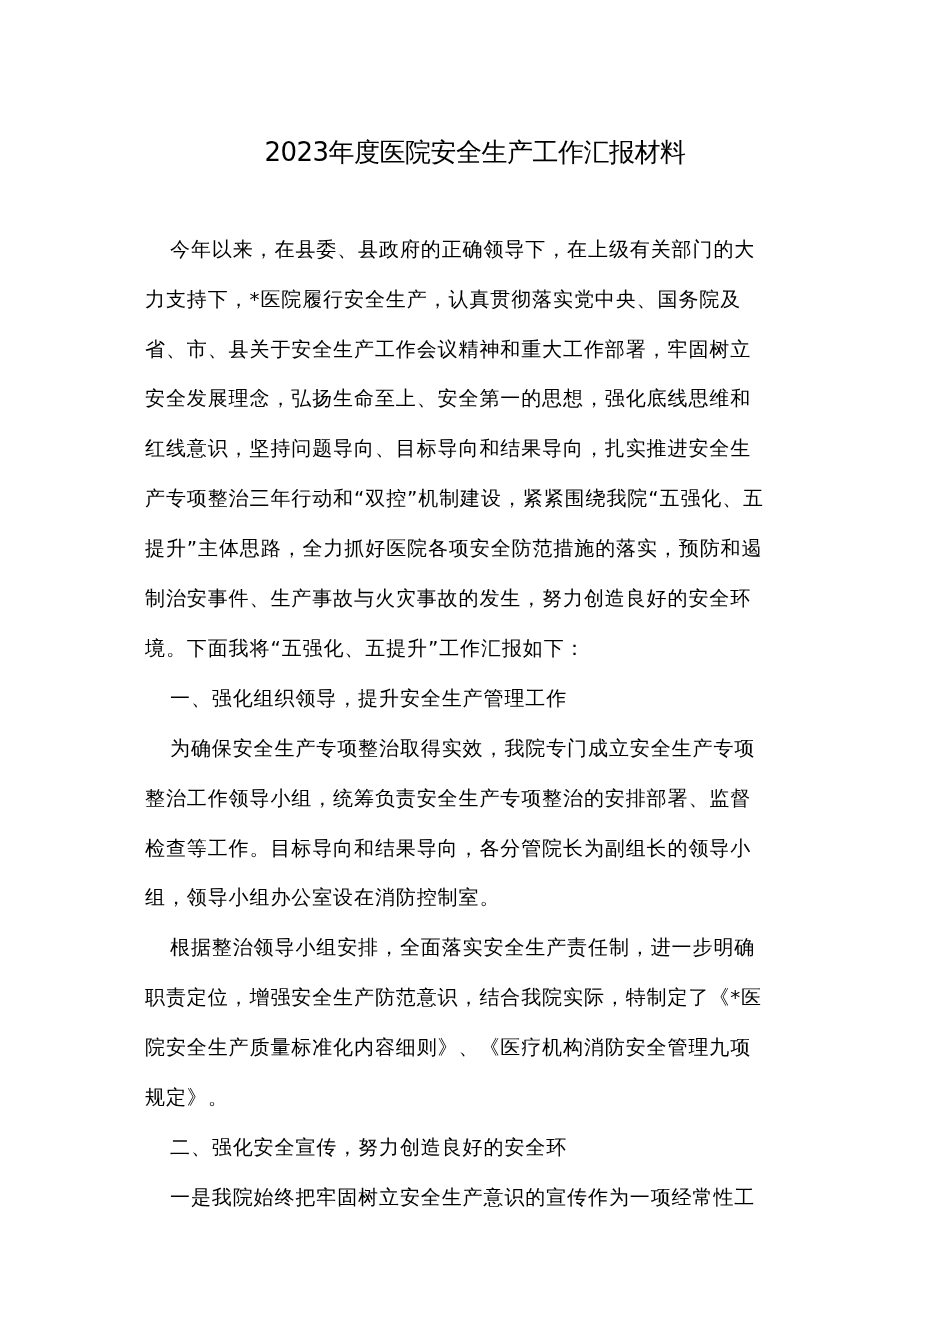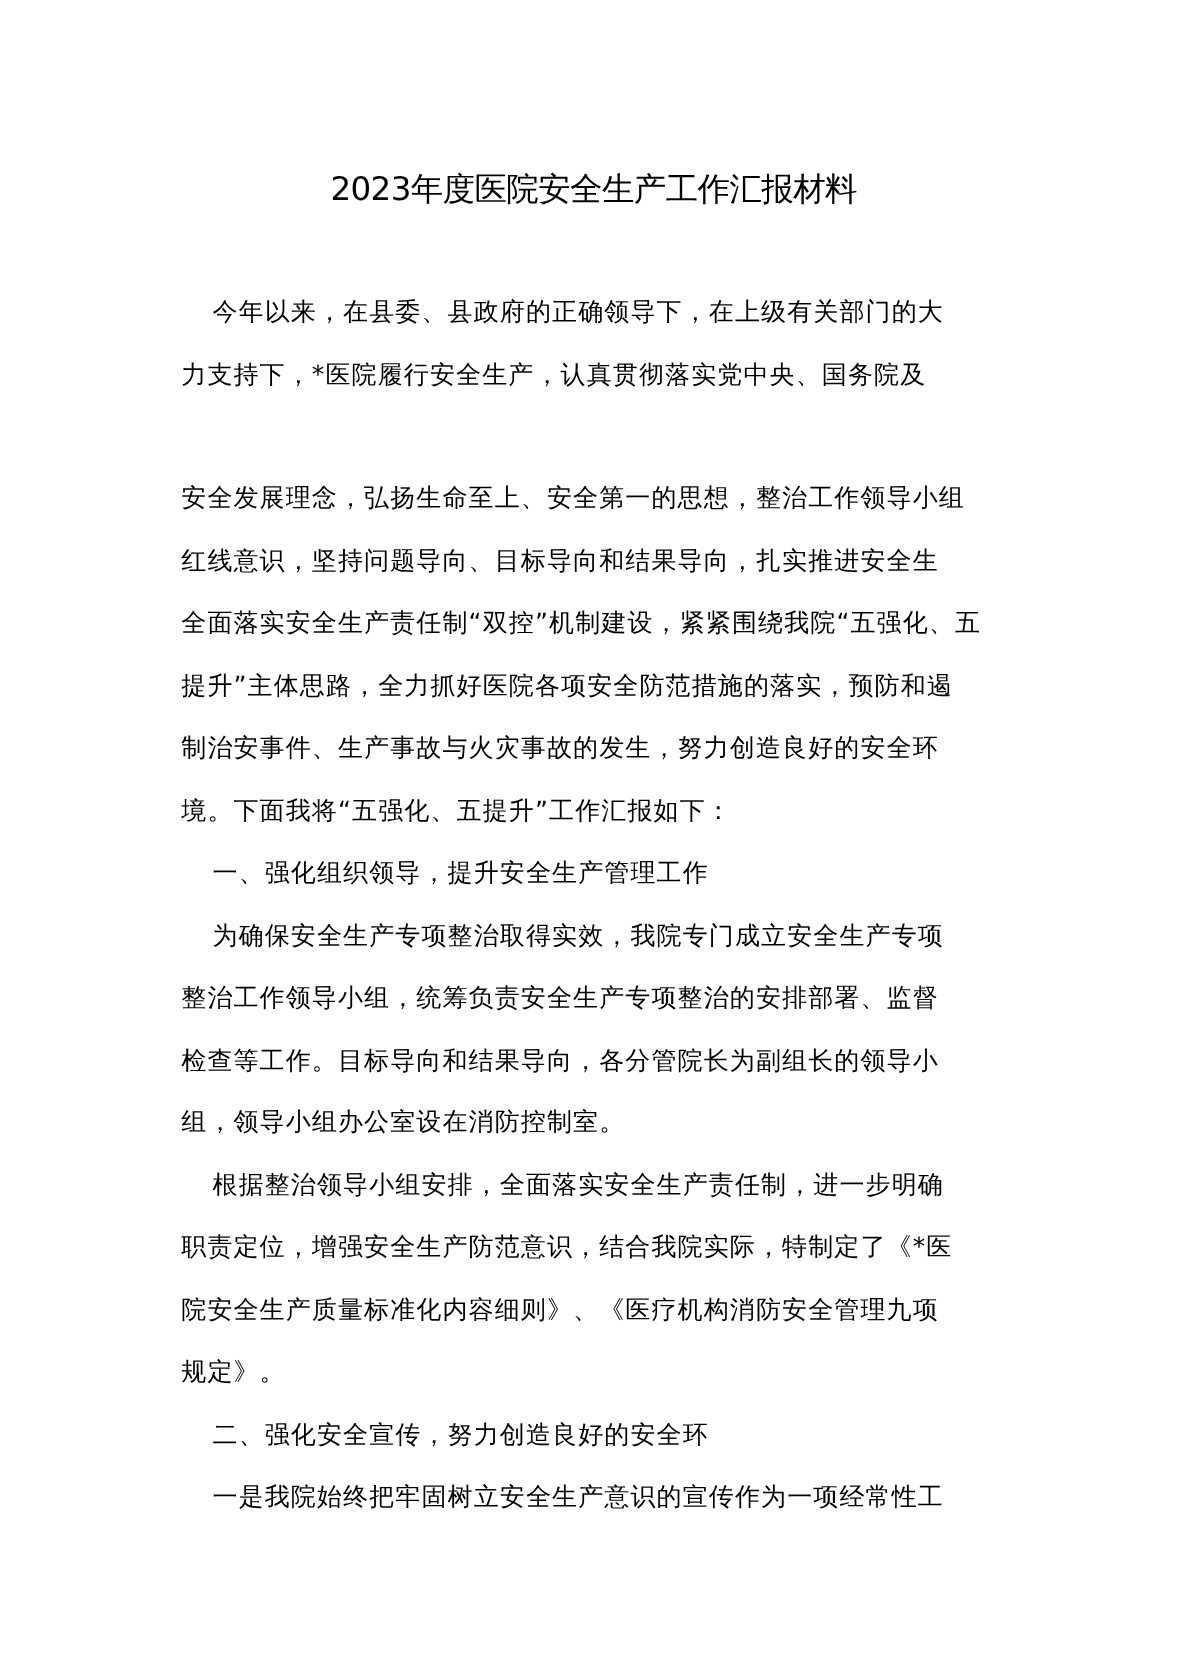--- a/index.html
+++ b/index.html
@@ -13,23 +13,24 @@
   .indent { left: 170px; width: 637px; }
 </style>
 </head>
 <body>
 
 <div class="page">
   <div class="title">2023年度医院安全生产工作汇报材料</div>
 
   <div class="line indent" style="top:234px">今年以来，在县委、县政府的正确领导下，在上级有关部门的大</div>
   <div class="line" style="top:284px">力支持下，*医院履行安全生产，认真贯彻落实党中央、国务院及</div>
-  <div class="line" style="top:383px">安全发展理念，弘扬生命至上、安全第一的思想，整治工作领导小组</div>
+  <div class="line" style="top:334px">省、市、县关于安全生产工作会议精神和重大工作部署，牢固树立</div>
+  <div class="line" style="top:383px">安全发展理念，弘扬生命至上、安全第一的思想，强化底线思维和</div>
   <div class="line" style="top:433px">红线意识，坚持问题导向、目标导向和结果导向，扎实推进安全生</div>
-  <div class="line" style="top:483px">全面落实安全生产责任制“双控”机制建设，紧紧围绕我院“五强化、五</div>
+  <div class="line" style="top:483px">产专项整治三年行动和“双控”机制建设，紧紧围绕我院“五强化、五</div>
   <div class="line" style="top:533px">提升”主体思路，全力抓好医院各项安全防范措施的落实，预防和遏</div>
   <div class="line" style="top:583px">制治安事件、生产事故与火灾事故的发生，努力创造良好的安全环</div>
   <div class="line" style="top:633px">境。下面我将“五强化、五提升”工作汇报如下：</div>
 
   <div class="line indent" style="top:683px">一、强化组织领导，提升安全生产管理工作</div>
 
   <div class="line indent" style="top:733px">为确保安全生产专项整治取得实效，我院专门成立安全生产专项</div>
   <div class="line" style="top:783px">整治工作领导小组，统筹负责安全生产专项整治的安排部署、监督</div>
   <div class="line" style="top:833px">检查等工作。目标导向和结果导向，各分管院长为副组长的领导小</div>
   <div class="line" style="top:882px">组，领导小组办公室设在消防控制室。</div>

